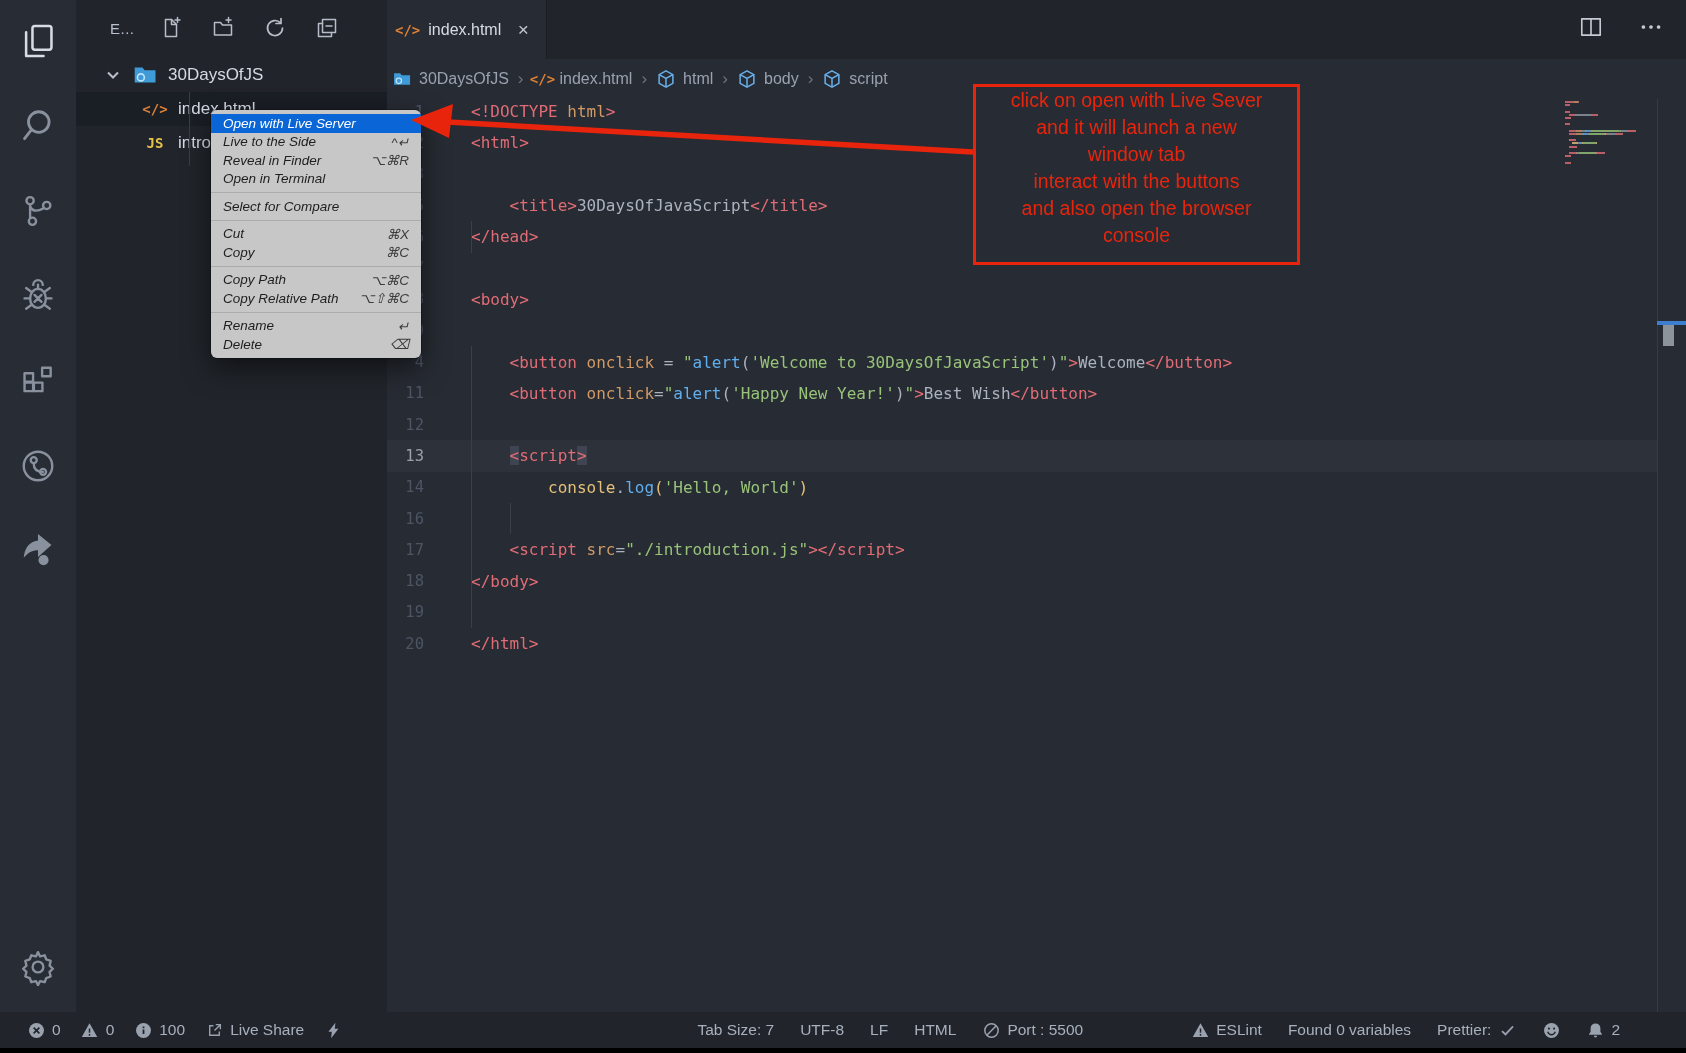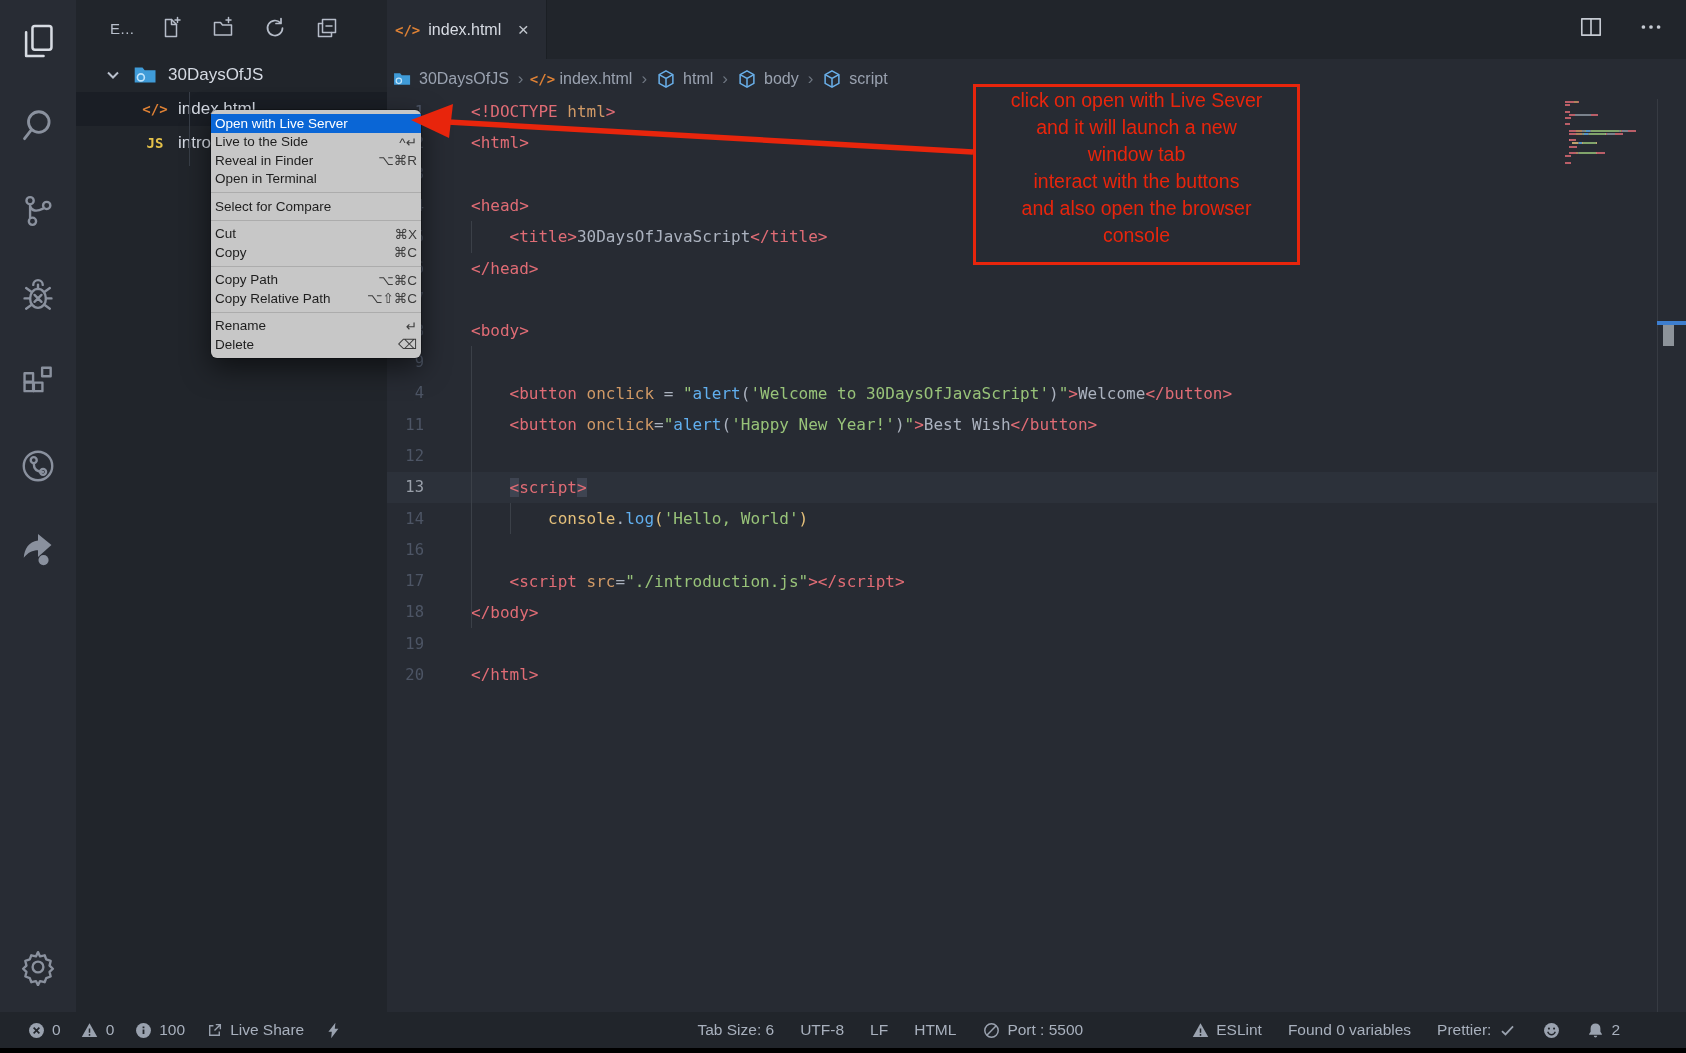--- a/index.html
+++ b/index.html
@@ -64,21 +64,21 @@
   .mm-row { display:flex; height:2px; margin-bottom:1.2px; }
   .mm-seg { height:2px; opacity:.8; }
   #scroll-sep { position:absolute; left:1657px; top:99px; width:1px; height:913px; background:rgba(255,255,255,.08); }
   #scroll-deco { position:absolute; left:1657px; top:321px; width:29px; height:4px; background:#3d7ecf; }
   #scroll-thumb { position:absolute; left:1663px; top:325px; width:11px; height:21px; background:rgba(160,166,173,.85); }
 
   
   #context-menu { position:absolute; left:211px; top:110px; width:210px; background:#c7c7c7;
                   border-radius:6px; padding:4px 0; box-shadow:0 10px 28px rgba(0,0,0,.55), 0 0 0 1px rgba(0,0,0,.25);
                   z-index:40; }
-  .menu-item { height:18.5px; display:flex; align-items:center; padding:0 4px; font-size:13.5px; color:#1e1e1e; }
+  .menu-item { height:18.5px; display:flex; align-items:center; padding:0 12px; font-size:13.5px; color:#1e1e1e;font-style:italic; }
   .menu-item .m-lbl { flex:1; white-space:nowrap; }
   .menu-item .m-key { color:#3c3c3c; white-space:nowrap; }
   .menu-item.hi { background:#0a66d6; color:#ffffff; }
   .menu-item.hi .m-key { color:#fff; }
   .menu-sep { height:1px; background:#acacac; margin:4px 0; }
 
   
   #annotation-box { position:absolute; left:973px; top:84px; width:327px; height:181px;
                     border:3px solid #e8250c; z-index:30; }
   .ann-line { text-align:center; color:#e8250c; font-size:19.5px; line-height:27px; }
@@ -296,24 +296,20 @@
       </div>
       <div class="code-row">
         <span class="ln">2</span>
         <pre><span class="tok-tag">&lt;html&gt;</span></pre>
       </div>
       <div class="code-row">
         <span class="ln">3</span>
         <pre></pre>
       </div>
       <div class="code-row">
-        <span class="ln">4</span>
-        <pre><span class="tok-tag">&lt;head&gt;</span></pre>
-      </div>
-      <div class="code-row">
         <span class="ln">5</span>
         <pre><span>    </span><span class="tok-tag">&lt;title&gt;</span><span class="tok-txt">30DaysOfJavaScript</span><span class="tok-tag">&lt;/title&gt;</span></pre>
       </div>
       <div class="code-row">
         <span class="ln">6</span>
         <pre><span class="tok-tag">&lt;/head&gt;</span></pre>
       </div>
       <div class="code-row">
         <span class="ln">7</span>
         <pre></pre>
@@ -576,21 +572,21 @@
         <span class="st-item">
           <span class="st-ic">
             <svg viewBox="0 0 16 16" fill="currentColor">
               <path d="M9.8.8L3.2 9.2h3.2L5.8 15.2l6.8-8.8H9.2z"></path>
             </svg>
           </span>
         </span>
       </div>
     <div id="status-right">
         <span class="st-item">
-          <span>Tab Size: 6</span>
+          <span>Tab Size: 7</span>
         </span>
         <span class="st-item">
           <span>UTF-8</span>
         </span>
         <span class="st-item">
           <span>LF</span>
         </span>
         <span class="st-item">
           <span>HTML</span>
         </span>

